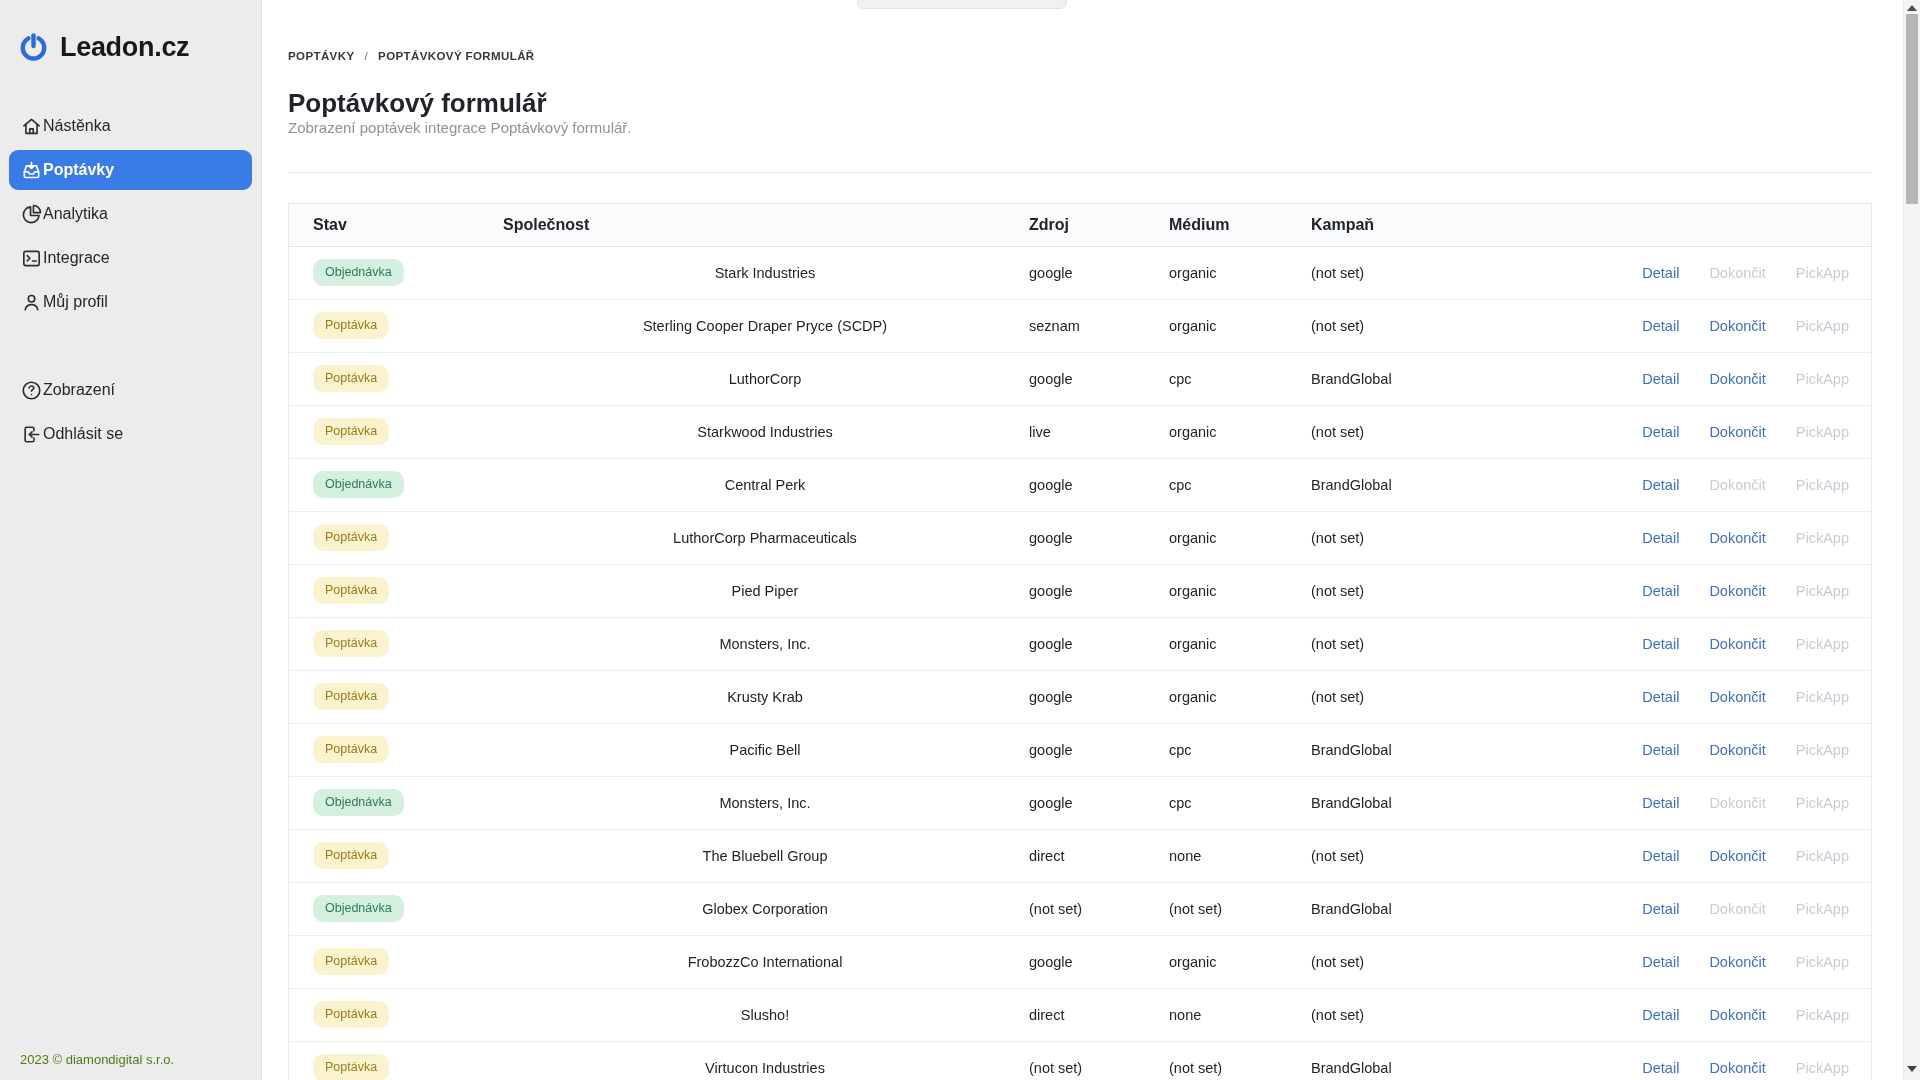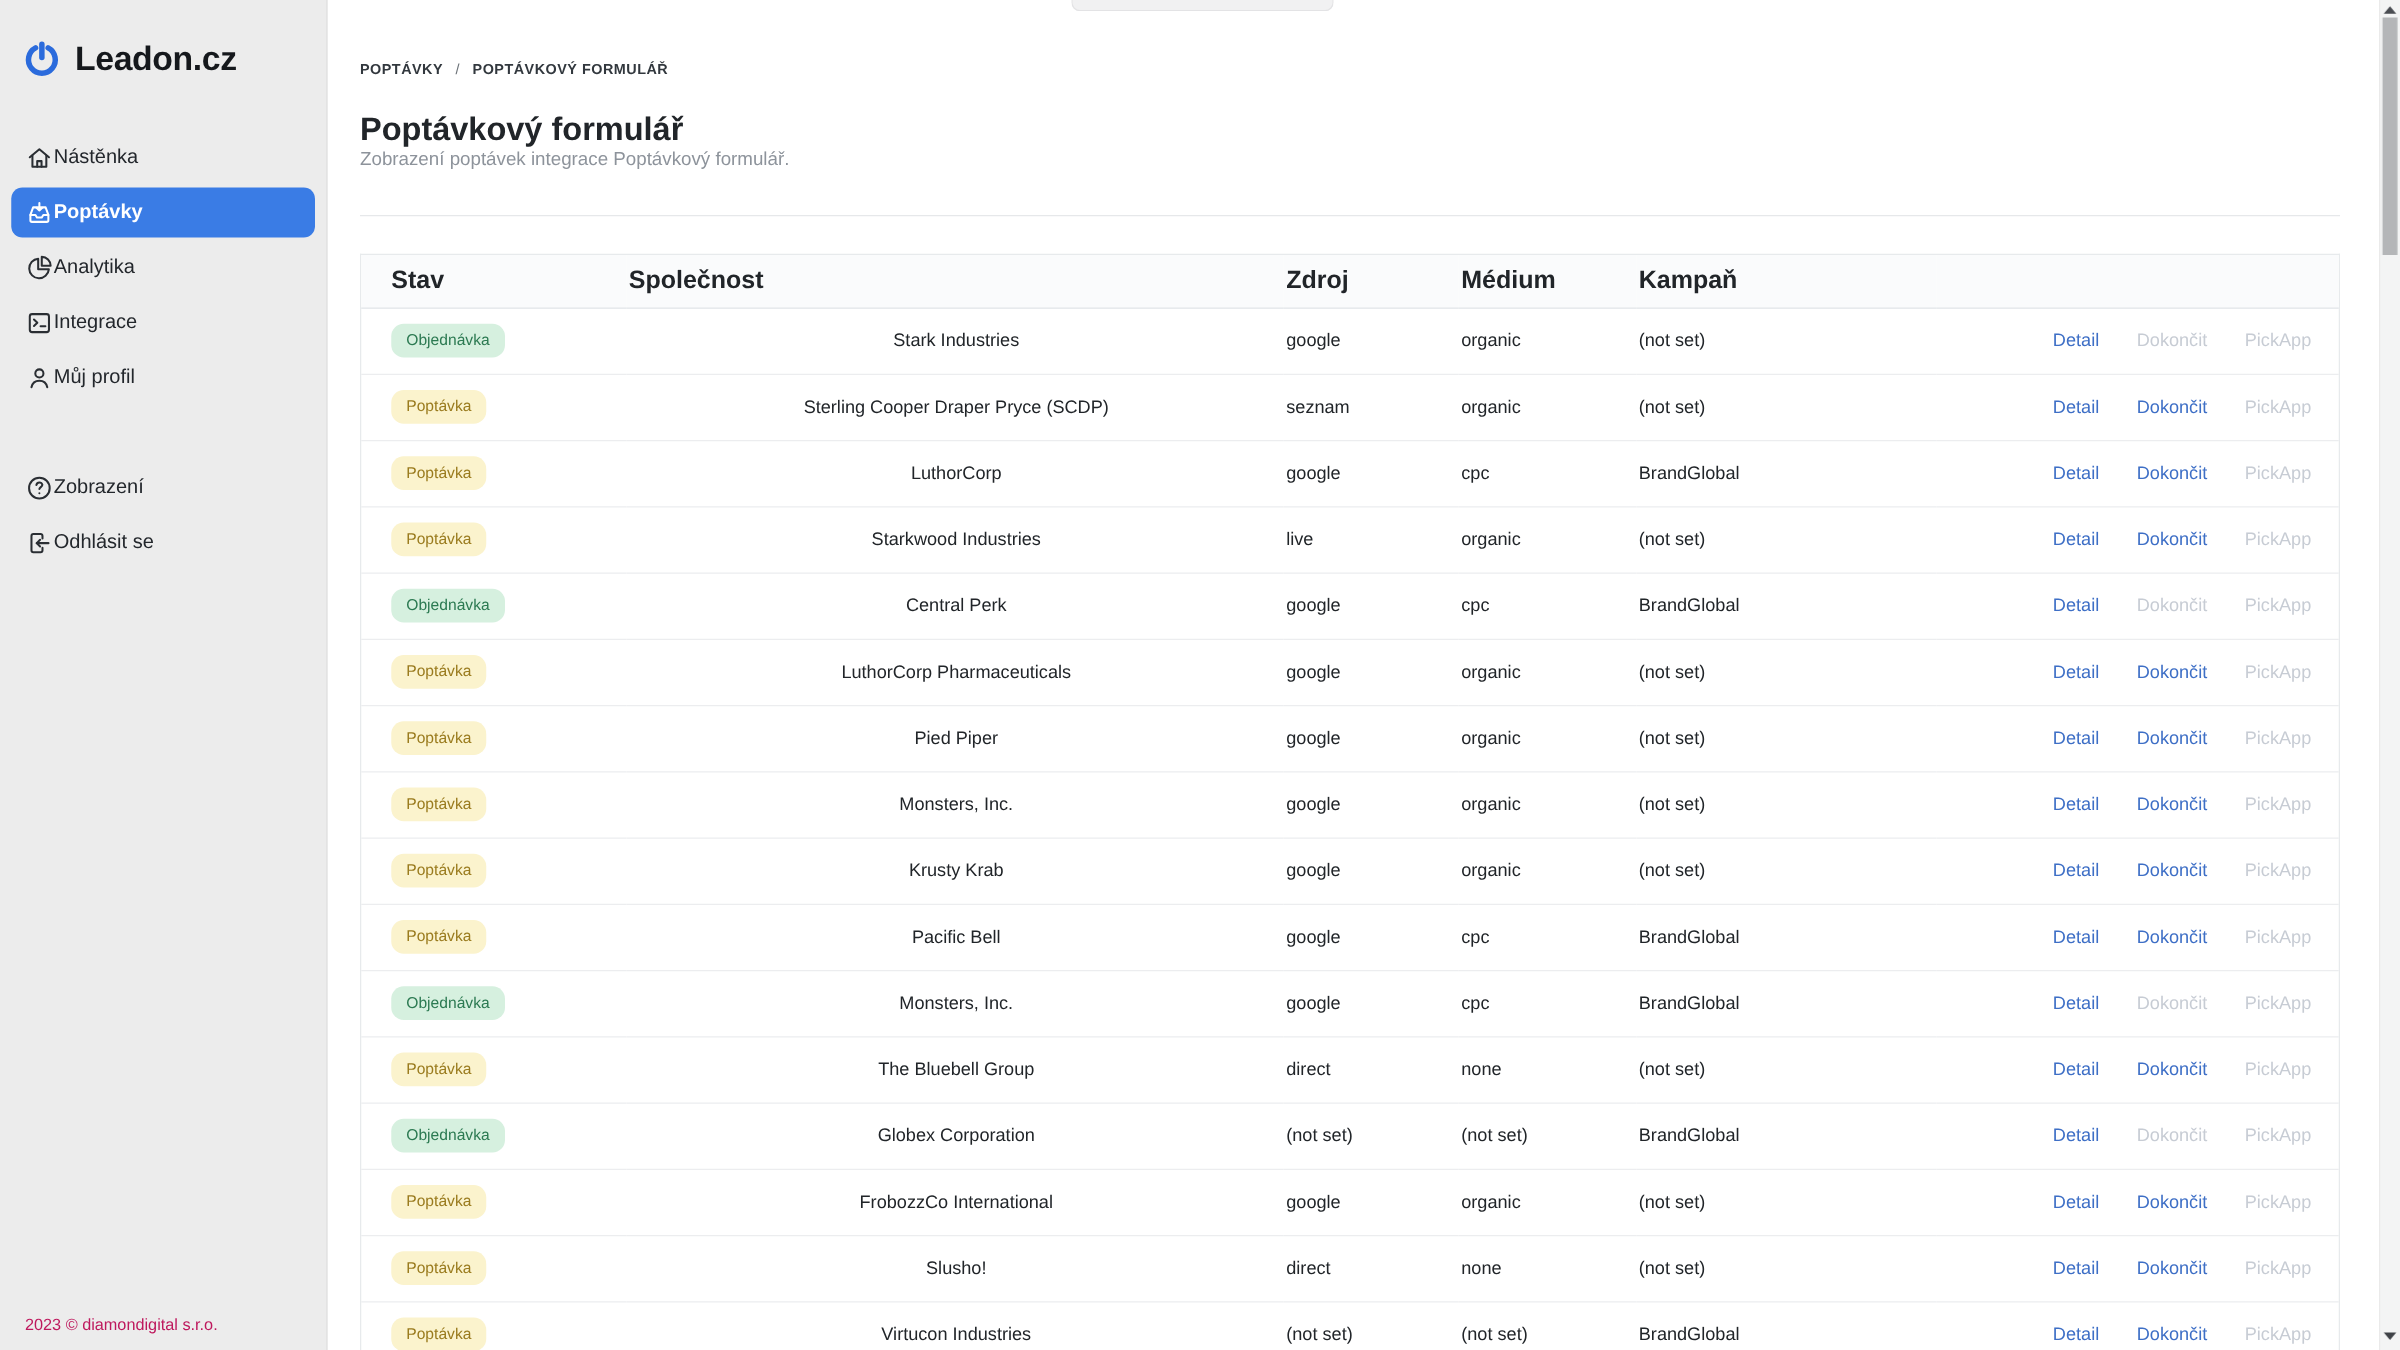--- a/index.html
+++ b/index.html
@@ -23,21 +23,21 @@
   .nav.secondary { margin-top:44px; }
   .nav-item {
     display:flex; align-items:center; 
     height:40px; margin:2px 9px; padding:0 11px;
     border-radius:9px; font-size:16px; color:#23272c; cursor:pointer;
   }
   .nav-item .nav-icon { width:23px; height:23px; display:flex; align-items:center; justify-content:center; color:#2a2e33; }
   .nav-item .nav-icon svg { width:23px; height:23px; }
   .nav-item.active { background:var(--accent,#3a7ce5); color:#ffffff; font-weight:700; }
   .nav-item.active .nav-icon { color:#ffffff; }
-  .sidebar-footer { margin-top:auto; padding:0 10px 13px 20px; font-size:13px; color:#be185d; }
+  .sidebar-footer { margin-top:auto; padding:0 10px 13px 20px; font-size:13px; color:#4d7c0f; }
   
   .main { flex:1; position:relative; padding:0 48px 0 26px; }
   .top-pill {
     position:absolute; left:595px; top:0; width:210px; height:9px;
     background:#f1f1f2; border:1px solid #e3e3e5; border-top:none;
     border-radius:0 0 7px 7px;
   }
   .breadcrumb { padding-top:50px; display:flex; gap:10px; align-items:baseline;
     font-size:11.5px; font-weight:700; letter-spacing:0.4px; color:#32383e; text-transform:uppercase; }
   .crumb { cursor:pointer; }
@@ -45,21 +45,21 @@
   .page-title { margin-top:26px; font-size:26px; font-weight:700; color:#212529; }
   .page-subtitle { font-size:15px; color:#8d939b; }
   .divider { margin-top:36px; border:none; border-top:1px solid #e6e8ea; }
   
   .table-wrap { margin-top:30px; border:1px solid #e7eaec; border-bottom:none; }
   table { width:100%; border-collapse:collapse; table-layout:fixed; }
   col.c-stav{width:212px} col.c-comp{width:526px} col.c-src{width:140px}
   col.c-med{width:142px} col.c-camp{width:240px} col.c-act{width:auto}
   thead th {
     height:42px; text-align:left; vertical-align:middle;
-    font-size:20px; font-weight:700; color:#212529;
+    font-size:16px; font-weight:700; color:#212529;
     background:#fafbfc; border-bottom:1px solid #dfe3e7; padding-left:2px;
   }
   thead th:first-child, tbody td:first-child { padding-left:24px; }
   tbody td {
     height:53px; vertical-align:middle; font-size:14.5px; color:#212529;
     border-bottom:1px solid #ecedef; padding-left:2px; white-space:nowrap;
   }
   td.company { font-weight:400;text-align:center; }
   .badge {
     display:inline-block; font-size:12.5px; line-height:1;

